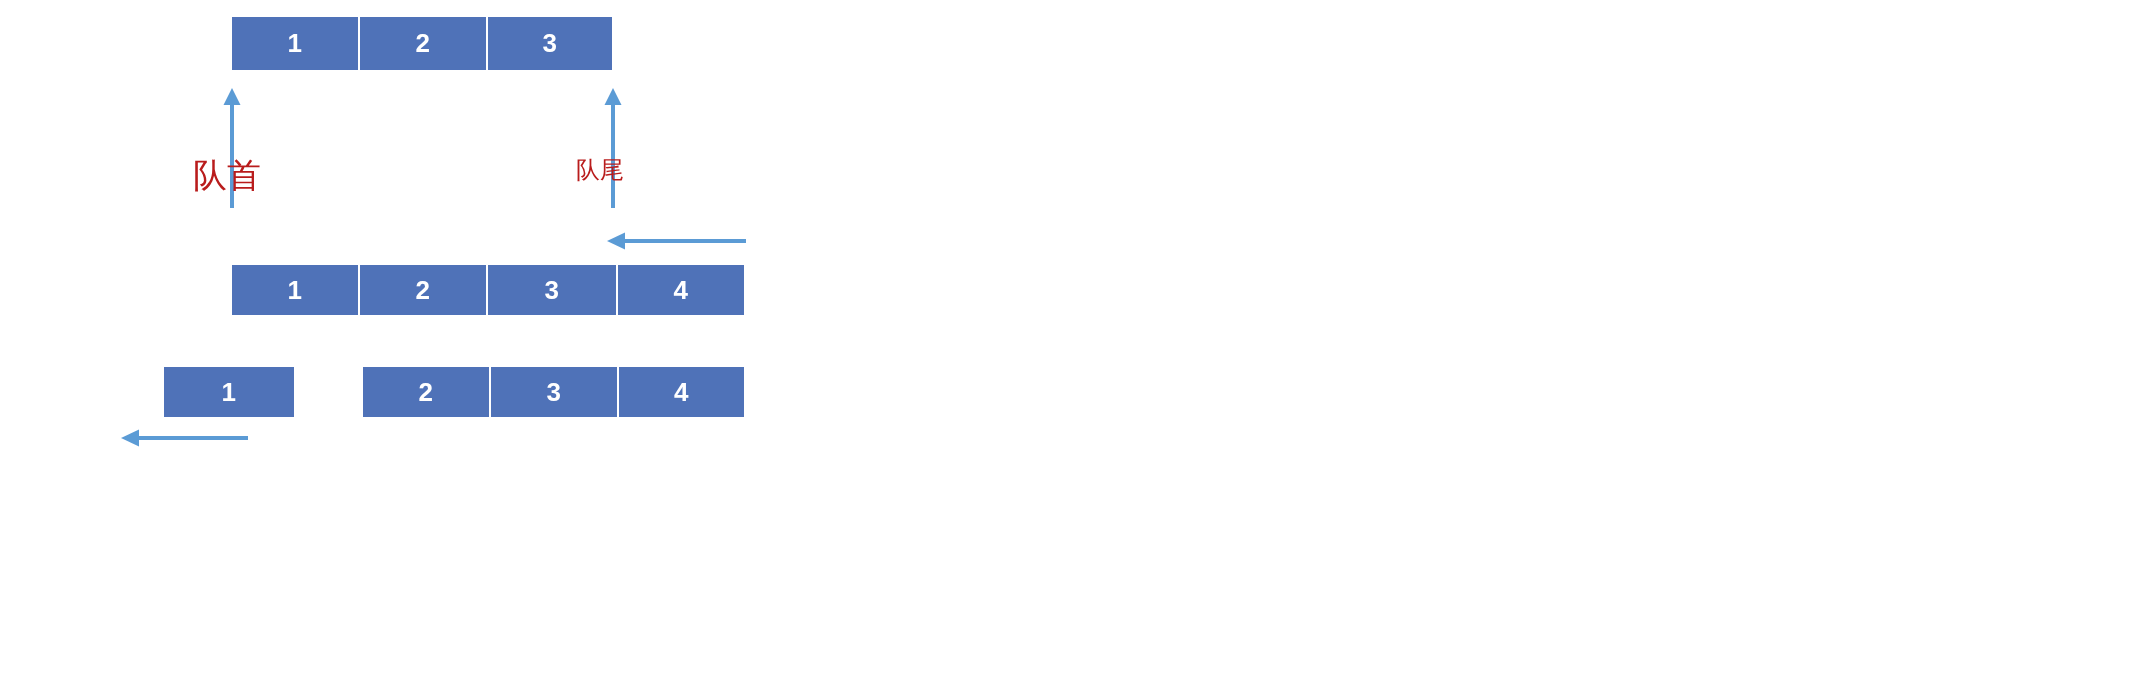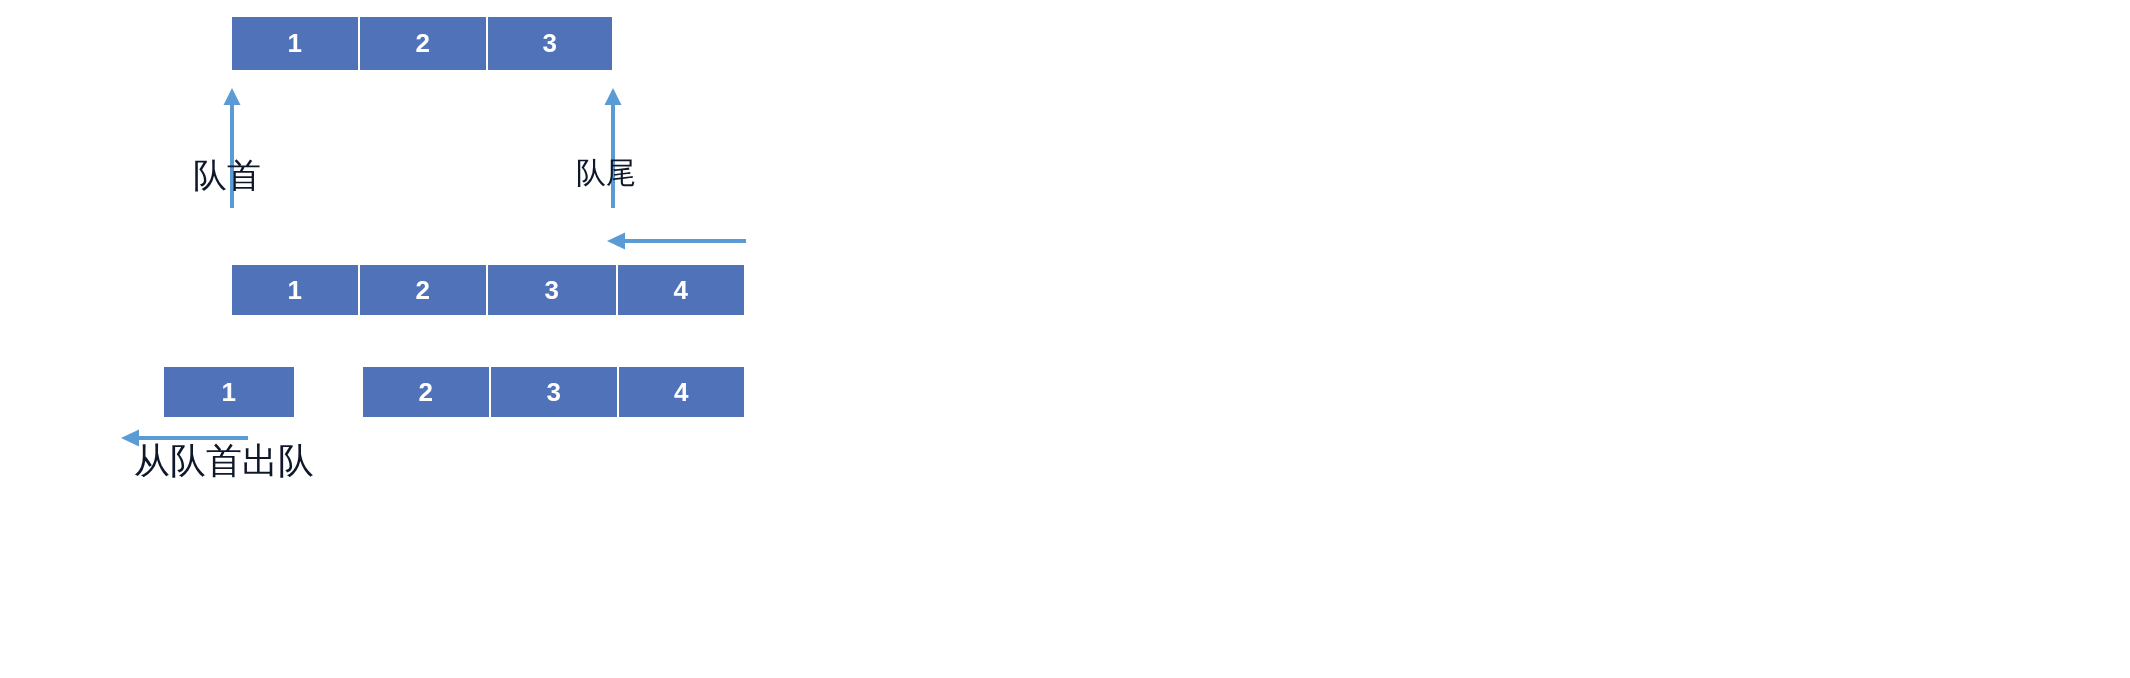--- a/index.html
+++ b/index.html
@@ -25,21 +25,21 @@
     box-sizing: border-box;
     color: #FFFFFF;
     font-weight: bold;
     display: flex;
     align-items: center;
     justify-content: center;
     letter-spacing: 0.5px;
   }
   .label-cn {
     position: absolute;
-    color: #0f172a;
+    color: #b91c1c;
     font-family: "DejaVu Sans", "Liberation Sans", sans-serif;
     white-space: nowrap;
     line-height: 1;
   }
   .arrow-svg {
     position: absolute;
     overflow: visible;
   }
 </style>
 </head>
@@ -56,21 +56,21 @@
     <polygon points="17,2 8.5,19 25.5,19" fill="#5B9BD5"></polygon>
   </svg>
 
   <svg class="arrow-svg" style="left:596px; top:86px;" width="34" height="122" viewBox="0 0 34 122">
     <line x1="17" y1="122" x2="17" y2="16" stroke="#5B9BD5" stroke-width="4"></line>
     <polygon points="17,2 8.5,19 25.5,19" fill="#5B9BD5"></polygon>
   </svg>
 
   <div class="label-cn" style="left:193px; top:158px; font-size:34px;">队首</div>
 
-  <div class="label-cn" style="left:576px; top:158px; font-size:30px;">队尾</div>
+  <div class="label-cn" style="left:576px; top:158px; font-size:24px;">队尾</div>
 
   <svg class="arrow-svg" style="left:604px; top:228px;" width="142" height="26" viewBox="0 0 142 26">
     <line x1="142" y1="13" x2="18" y2="13" stroke="#5B9BD5" stroke-width="4"></line>
     <polygon points="3,13 21,4.5 21,21.5" fill="#5B9BD5"></polygon>
   </svg>
 
 
   <div class="cell" style="left:231px; top:264px; width:128px; height:52px; font-size:26px;">1</div>
   <div class="cell" style="left:359px; top:264px; width:128px; height:52px; font-size:26px;">2</div>
   <div class="cell" style="left:487px; top:264px; width:130px; height:52px; font-size:26px;">3</div>
@@ -80,15 +80,14 @@
 
   <div class="cell" style="left:362px; top:366px; width:128px; height:52px; font-size:26px;">2</div>
   <div class="cell" style="left:490px; top:366px; width:128px; height:52px; font-size:26px;">3</div>
   <div class="cell" style="left:618px; top:366px; width:127px; height:52px; font-size:26px;">4</div>
 
   <svg class="arrow-svg" style="left:118px; top:425px;" width="130" height="26" viewBox="0 0 130 26">
     <line x1="130" y1="13" x2="18" y2="13" stroke="#5B9BD5" stroke-width="4"></line>
     <polygon points="3,13 21,4.5 21,21.5" fill="#5B9BD5"></polygon>
   </svg>
 
-  <div class="label-cn" style="left:134px; top:443px; font-size:36px;">从队首出队</div>
 
 </div>
 
 </body></html>

